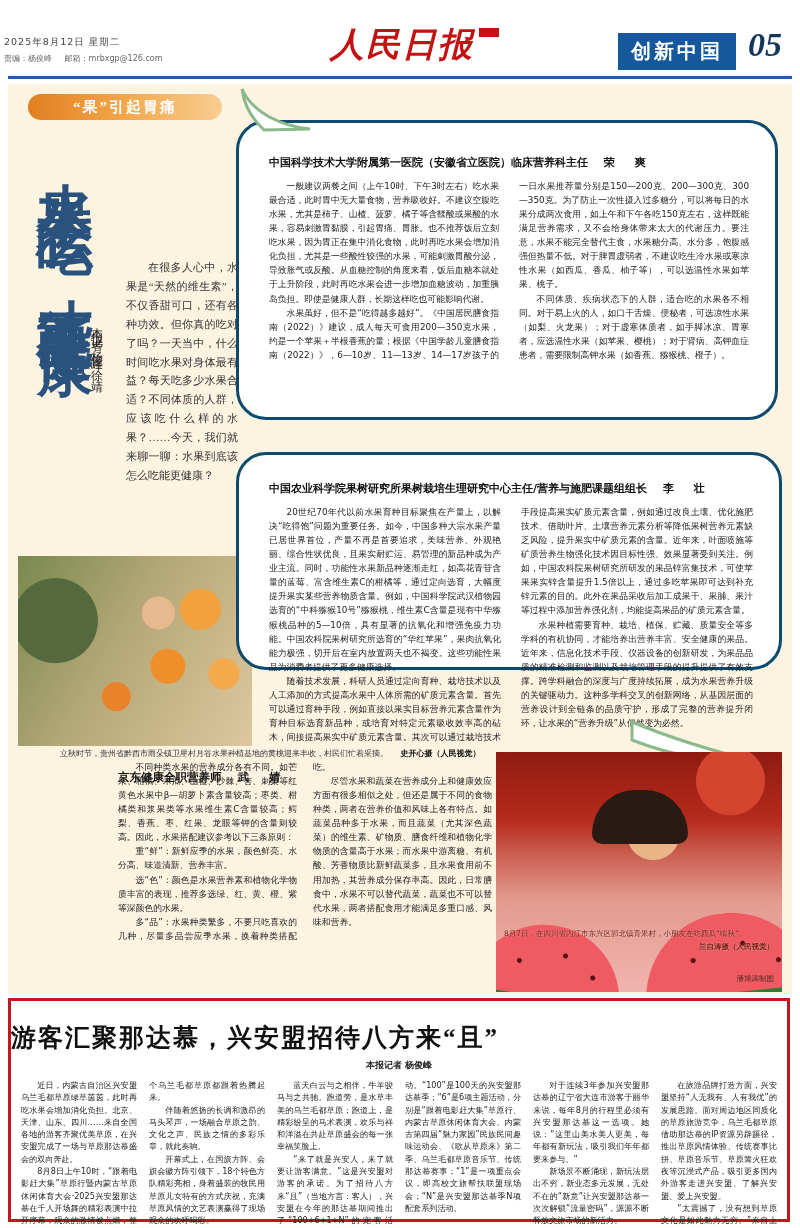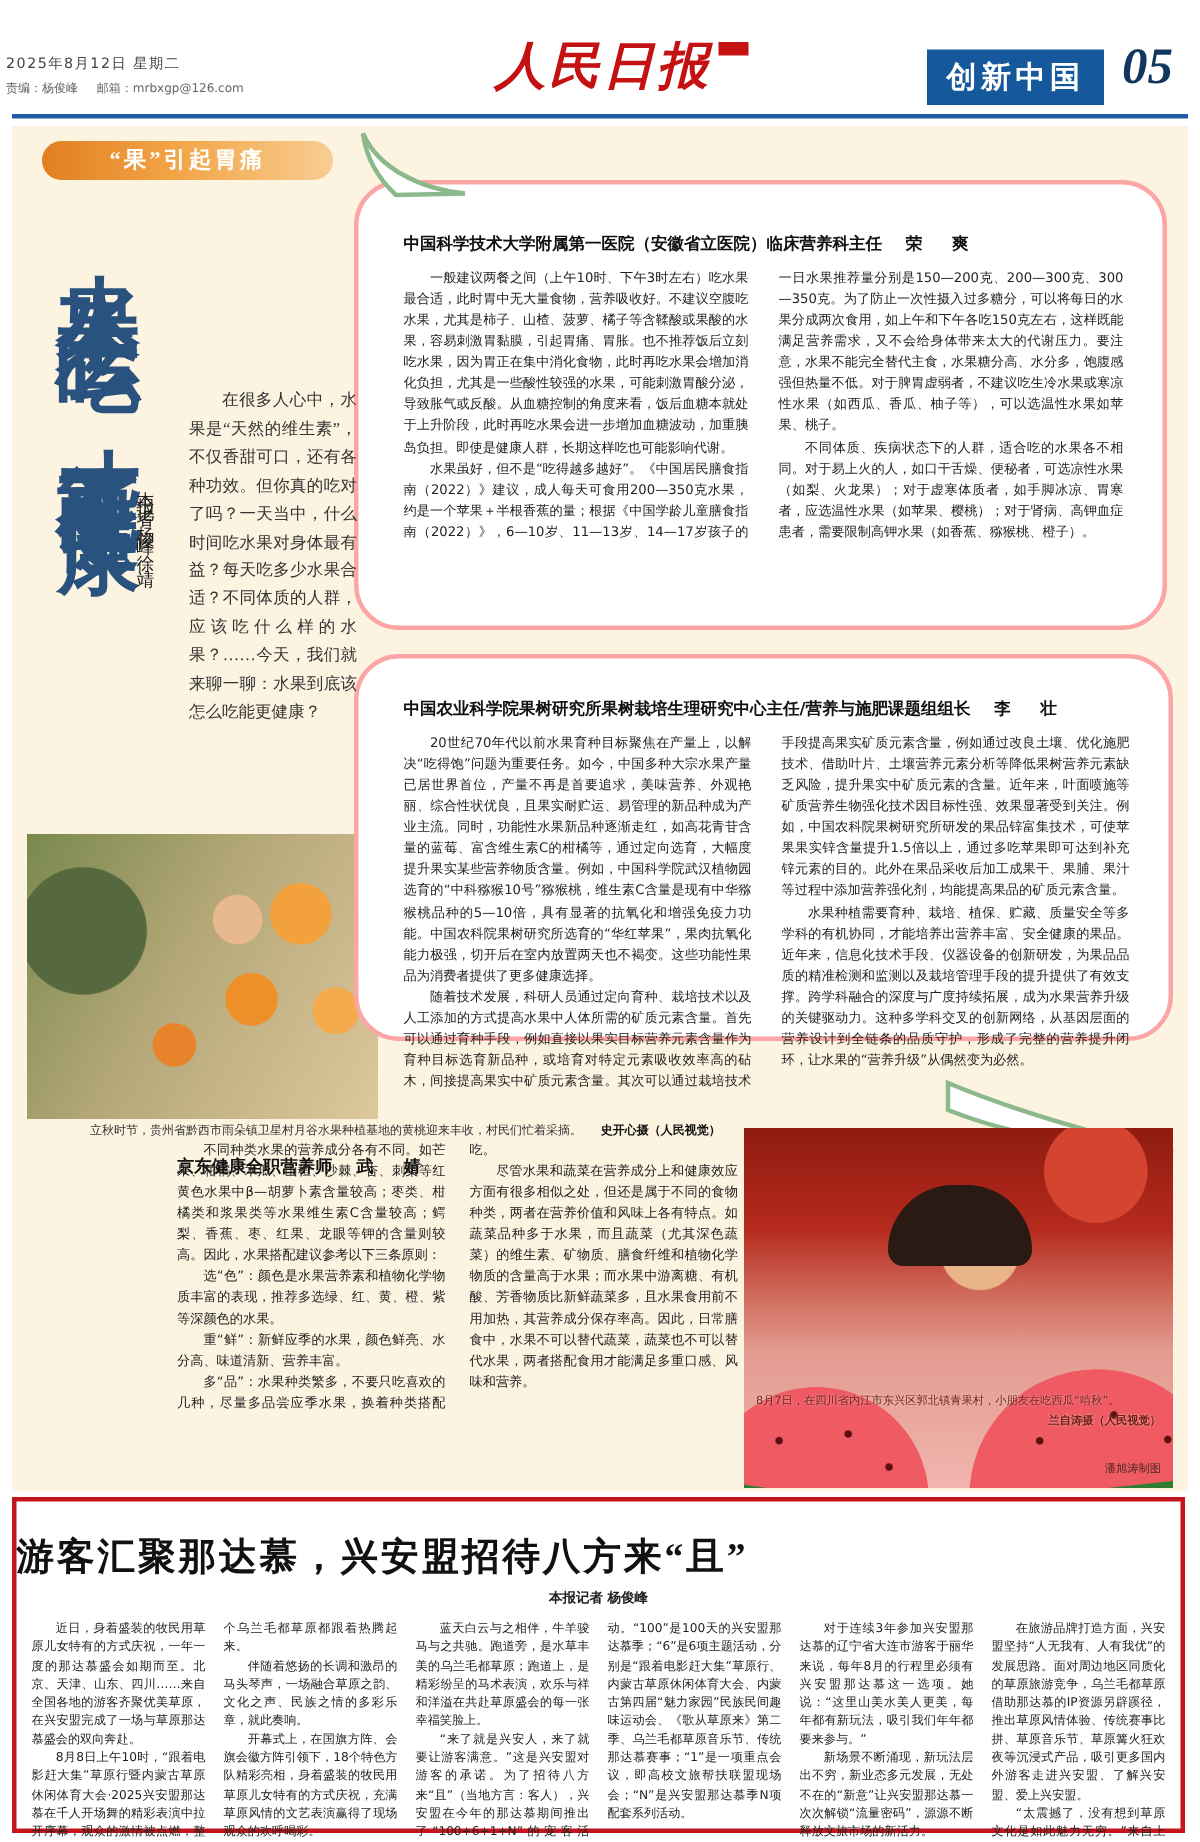--- a/index.html
+++ b/index.html
@@ -53,24 +53,24 @@
                          radial-gradient(circle at 60% 40%, #5a0f12 0 2px, rgba(0,0,0,0) 3px),
                          radial-gradient(circle at 80% 65%, #5a0f12 0 2px, rgba(0,0,0,0) 3px);}
   .slice.s1{left:-22px;bottom:-14px;width:150px;height:72px;transform:rotate(8deg);}
   .slice.s2{right:-30px;bottom:-10px;width:170px;height:80px;transform:rotate(-6deg);}
   .hair{position:absolute;left:96px;top:38px;width:96px;height:54px;background:#2a1a14;border-radius:50px 50px 12px 12px;}
   .photo2-cap{position:absolute;left:8px;right:8px;bottom:40px;font-size:7.5px;color:#6d1d12;
         text-shadow:0 0 2px rgba(255,255,255,.55);line-height:1.5;z-index:4;}
   .photo2-credit{display:block;text-align:right;font-weight:bold;margin-top:2px;}
   .design-credit{position:absolute;right:8px;bottom:8px;font-size:7.5px;color:#4a2a20;z-index:4;}
   
-  .bubble{position:absolute;background:#fff;border:3px solid #fca5a5;border-radius:30px;
+  .bubble{position:absolute;background:#fff;border:3px solid #0c4a6e;border-radius:30px;
         box-sizing:border-box;z-index:2;}
   .bubble1{left:236px;top:120px;width:542px;height:300px;padding:32px 26px 14px 30px;}
-  .bubble2{left:236px;top:436px;width:546px;height:258px;padding:26px 26px 14px 30px;}
+  .bubble2{left:236px;top:452px;width:546px;height:218px;padding:26px 26px 14px 30px;}
   .affil{font-size:11px;font-weight:bold;color:#111;}
   .affil .name{margin-left:12px;letter-spacing:8px;}
   .bubble-body{margin-top:9px;column-count:2;column-gap:20px;font-size:8.8px;line-height:1.6;
         text-align:justify;color:#222;overflow:hidden;}
   .bubble-body p{margin:0;text-indent:2em;}
   .tail{position:absolute;z-index:3;}
   .tail1{left:238px;top:86px;}
   .tail2{left:628px;top:716px;}
   
   .jd-header{position:absolute;left:118px;top:770px;font-size:11.5px;font-weight:bold;color:#111;z-index:4;}
@@ -152,42 +152,42 @@
   <svg class="tail tail2" width="158" height="54" viewBox="0 0 158 54">
     <path d="M4,6 C52,26 102,40 154,52 C98,50 44,40 4,24 Z" fill="#ffffff" stroke="#8cb98c" stroke-width="3"></path>
   </svg>
 
   <div class="jd-header">
     <span>京东健康全职营养师</span>
     <span class="name">武 婧</span>
   </div>
   <div class="jd-body">
     <p>不同种类水果的营养成分各有不同。如芒果、柑橘、木瓜、山楂、沙棘、杏、刺梨等红黄色水果中β—胡萝卜素含量较高；枣类、柑橘类和浆果类等水果维生素C含量较高；鳄梨、香蕉、枣、红果、龙眼等钾的含量则较高。因此，水果搭配建议参考以下三条原则：</p>
+    <p>重“鲜”：新鲜应季的水果，颜色鲜亮、水分高、味道清新、营养丰富。</p>
     <p>选“色”：颜色是水果营养素和植物化学物质丰富的表现，推荐多选绿、红、黄、橙、紫等深颜色的水果。</p>
-    <p>重“鲜”：新鲜应季的水果，颜色鲜亮、水分高、味道清新、营养丰富。</p>
     <p>多“品”：水果种类繁多，不要只吃喜欢的几种，尽量多品尝应季水果，换着种类搭配吃。</p>
     <p>尽管水果和蔬菜在营养成分上和健康效应方面有很多相似之处，但还是属于不同的食物种类，两者在营养价值和风味上各有特点。如蔬菜品种多于水果，而且蔬菜（尤其深色蔬菜）的维生素、矿物质、膳食纤维和植物化学物质的含量高于水果；而水果中游离糖、有机酸、芳香物质比新鲜蔬菜多，且水果食用前不用加热，其营养成分保存率高。因此，日常膳食中，水果不可以替代蔬菜，蔬菜也不可以替代水果，两者搭配食用才能满足多重口感、风味和营养。</p>
   </div>
 
   <div class="photo2">
     <div class="hair"></div>
     <div class="slice s1"></div>
     <div class="slice s2"></div>
     <div class="photo2-cap">
       <span>8月7日，在四川省内江市东兴区郭北镇青果村，小朋友在吃西瓜“啃秋”。</span>
       <span class="photo2-credit">兰自涛摄（人民视觉）</span>
     </div>
     <div class="design-credit">潘旭涛制图</div>
   </div>
 
   <div class="banner">
     <div class="banner-headline">游客汇聚那达慕，兴安盟招待八方来“且”</div>
     <div class="banner-byline">本报记者 杨俊峰</div>
     <div class="banner-cols">
-      <p>近日，身着盛装的牧民用草原儿女特有的方式庆祝，一年一度的那达慕盛会如期而至。北京、天津、山东、四川……来自全国各地的游客齐聚优美草原，在兴安盟完成了一场与草原那达慕盛会的双向奔赴。</p>
+      <p>近日，内蒙古自治区兴安盟乌兰毛都草原绿草茵茵，此时再吃水果会增加消化负担。北京、天津、山东、四川……来自全国各地的游客齐聚优美草原，在兴安盟完成了一场与草原那达慕盛会的双向奔赴。</p>
       <p>8月8日上午10时，“跟着电影赶大集”草原行暨内蒙古草原休闲体育大会·2025兴安盟那达慕在千人开场舞的精彩表演中拉开序幕，观众的激情被点燃，整个乌兰毛都草原都跟着热腾起来。</p>
       <p>伴随着悠扬的长调和激昂的马头琴声，一场融合草原之韵、文化之声、民族之情的多彩乐章，就此奏响。</p>
       <p>开幕式上，在国旗方阵、会旗会徽方阵引领下，18个特色方队精彩亮相，身着盛装的牧民用草原儿女特有的方式庆祝，充满草原风情的文艺表演赢得了现场观众的欢呼喝彩。</p>
       <p>蓝天白云与之相伴，牛羊骏马与之共驰。跑道旁，是水草丰美的乌兰毛都草原；跑道上，是精彩纷呈的马术表演，欢乐与祥和洋溢在共赴草原盛会的每一张幸福笑脸上。</p>
       <p>“来了就是兴安人，来了就要让游客满意。”这是兴安盟对游客的承诺。为了招待八方来“且”（当地方言：客人），兴安盟在今年的那达慕期间推出了“100+6+1+N”的宠客活动。“100”是100天的兴安盟那达慕季；“6”是6项主题活动，分别是“跟着电影赶大集”草原行、内蒙古草原休闲体育大会、内蒙古第四届“魅力家园”民族民间趣味运动会、《歌从草原来》第二季、乌兰毛都草原音乐节、传统那达慕赛事；“1”是一项重点会议，即高校文旅帮扶联盟现场会；“N”是兴安盟那达慕季N项配套系列活动。</p>
       <p>对于连续3年参加兴安盟那达慕的辽宁省大连市游客于丽华来说，每年8月的行程里必须有兴安盟那达慕这一选项。她说：“这里山美水美人更美，每年都有新玩法，吸引我们年年都要来参与。”</p>
       <p>新场景不断涌现，新玩法层出不穷，新业态多元发展，无处不在的“新意”让兴安盟那达慕一次次解锁“流量密码”，源源不断释放文旅市场的新活力。</p>
       <p>在旅游品牌打造方面，兴安盟坚持“人无我有、人有我优”的发展思路。面对周边地区同质化的草原旅游竞争，乌兰毛都草原借助那达慕的IP资源另辟蹊径，推出草原风情体验、传统赛事比拼、草原音乐节、草原篝火狂欢夜等沉浸式产品，吸引更多国内外游客走进兴安盟、了解兴安盟、爱上兴安盟。</p>
       <p>“太震撼了，没有想到草原文化是如此魅力无穷。”来自上海的游客张先生本来已经踏上返程的旅途，在得到兴安盟那达慕开幕的消息后又折返回来。</p>
 

